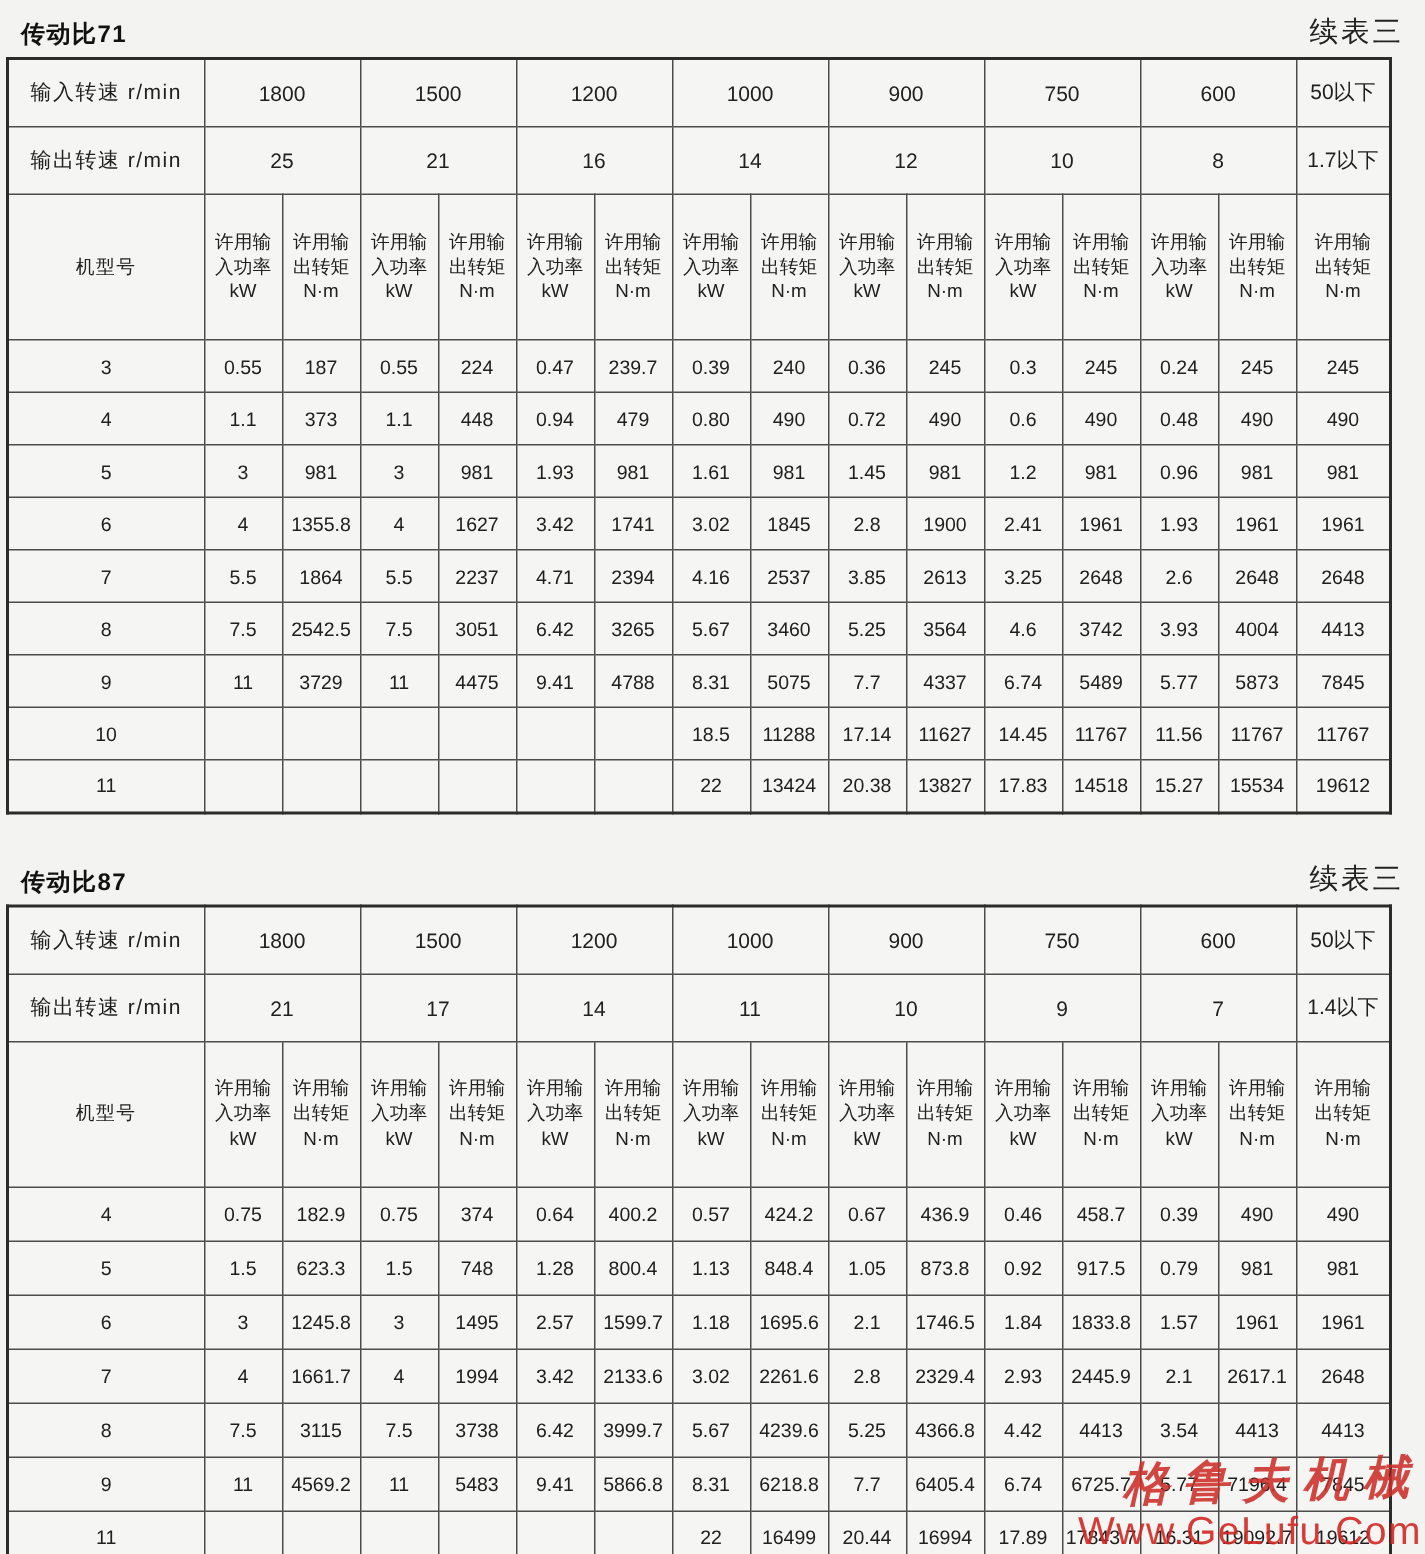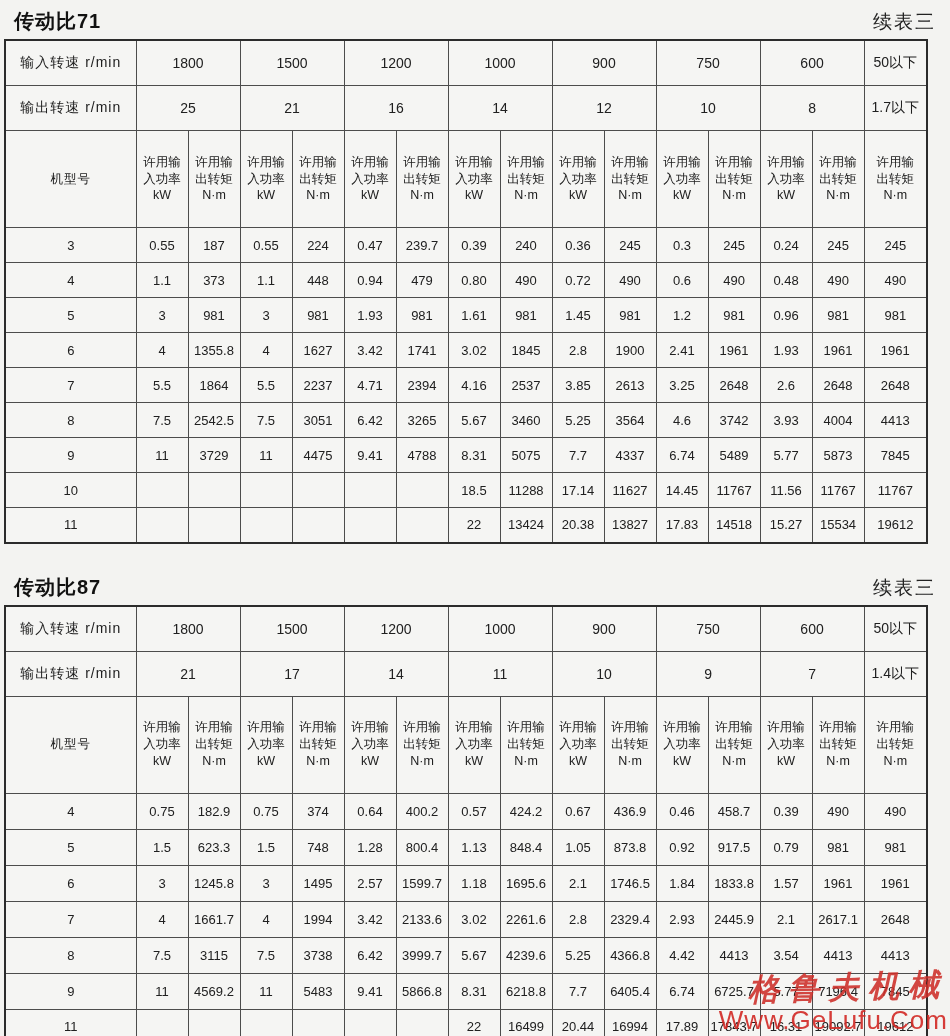--- a/index.html
+++ b/index.html
@@ -11,21 +11,21 @@
     position:relative;
     overflow:hidden;
   }
   .page{position:relative;width:950px;height:1036px;}
   .section{margin:0;}
   .title-row{
     width:922px;margin:0 0 4px 14px;
     display:flex;justify-content:space-between;align-items:flex-end;
   }
   .table-title{
-    font-size:20px;font-weight:bold;color:#111;
+    font-size:16px;font-weight:bold;color:#111;
     letter-spacing:1px;
   }
   .cont-label{
     font-size:19px;color:#222;letter-spacing:2px;margin-left:20px;
   }
   .sec-1 .title-row{padding-top:8px;}
   .sec-2 .title-row{padding-top:30px;}
   table.spec{
     margin-left:4px;
     border-collapse:collapse;

